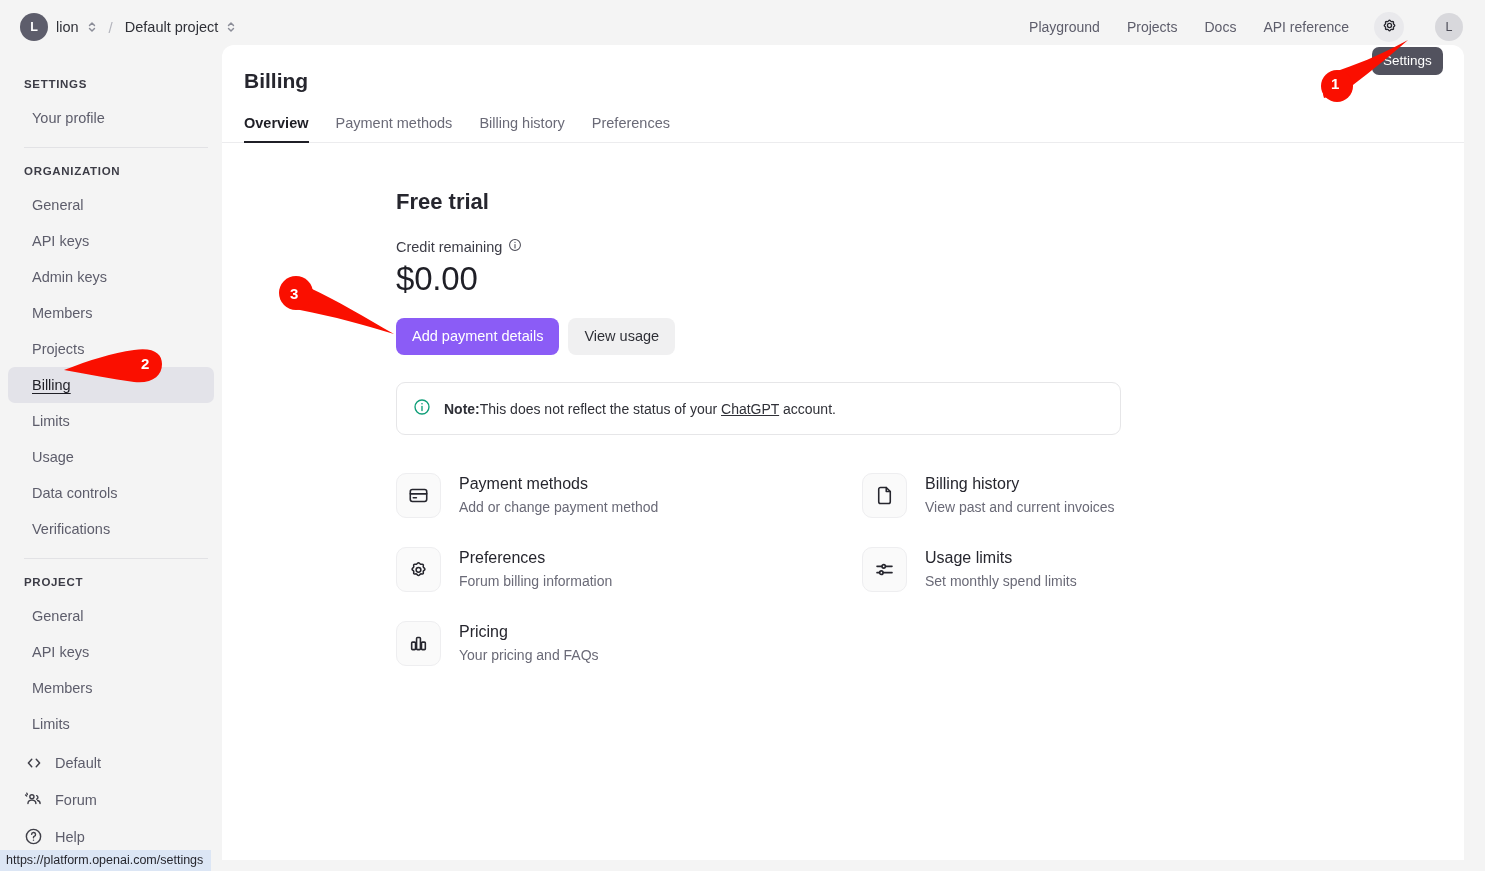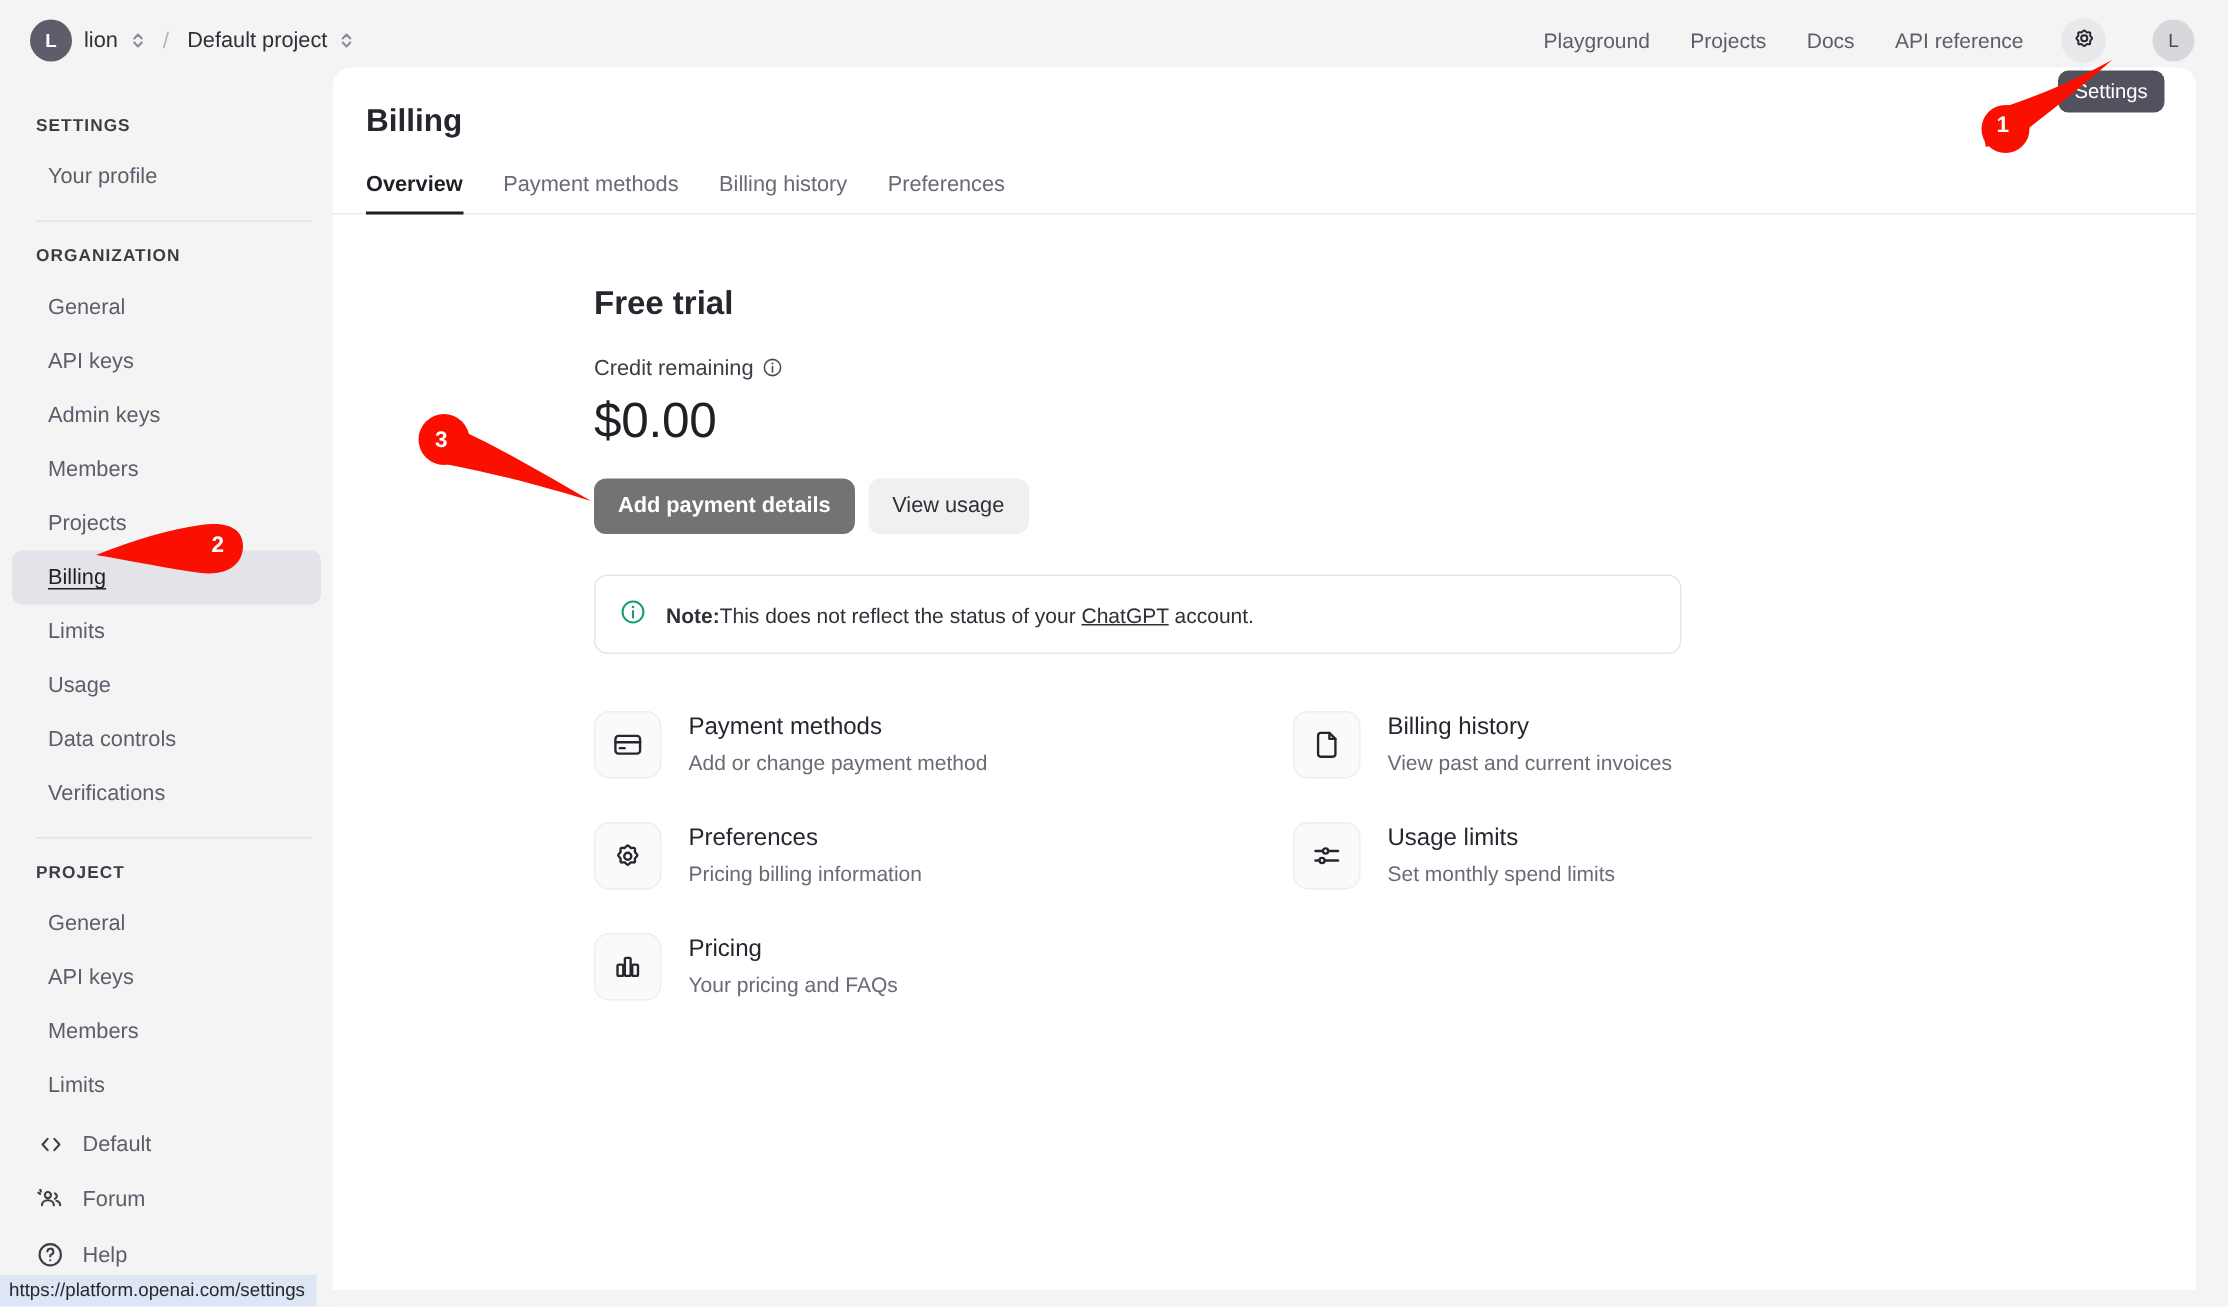--- a/index.html
+++ b/index.html
@@ -115,30 +115,30 @@
   }
   .tab.active { color: #1f1f26; font-weight: 700; }
   .tab.active::after {
     content: ""; position: absolute; left: 0; right: 0; bottom: -1px;
     height: 2px; background: #1f1f26;
   }
 
   .content { padding: 46px 0 0 174px; }
   .h-free { font-size: 22px; font-weight: 700; color: #26262e; }
   .credit-row {
-    display: flex; gap: 6px;
+    display: flex; align-items: center; gap: 6px;
     margin-top: 23px; font-size: 14.5px; color: #3c3c46;
   }
   .amount { font-size: 33px; color: #1f1f26; margin-top: 5px; letter-spacing: -0.2px; }
   .btn-row { display: flex; gap: 9px; margin-top: 20px; }
   .btn {
     font-size: 14.5px; font-family: inherit; border: none; cursor: pointer;
     border-radius: 8px; padding: 10px 16px 11px;
   }
-  .btn-primary { background: #737373; color: #fff; font-weight: 700; }
+  .btn-primary { background: #8b5cf6; color: #fff; font-weight: 400; }
   .btn-secondary { background: #f0f0f1; color: #2f3037; font-weight: 500; text-align: center; }
 
   .note {
     margin-top: 27px; width: 725px;
     border: 1px solid #e6e6e8; border-radius: 9px;
     padding: 15px 16px; display: flex; align-items: center; gap: 13px;
     font-size: 14px; color: #2f3037;
   }
   .note b { font-weight: 700; }
   .note a { color: #2f3037; text-decoration: underline; }
@@ -349,21 +349,21 @@
 
       <div class="tile">
         <div class="tile-ico">
           <svg width="21" height="21" viewBox="0 0 24 24" fill="none" stroke="#26262e" stroke-width="1.8" stroke-linecap="round" stroke-linejoin="round">
             <path d="M12 2.8c1 0 1.5 1.4 2.4 1.8.9.4 2.2-.5 2.9.3.7.7-.2 2 .2 2.9.4.9 1.8 1.4 1.8 2.4s-1.4 1.5-1.8 2.4c-.4.9.5 2.2-.2 2.9-.7.7-2-.2-2.9.2-.9.4-1.4 1.8-2.4 1.8s-1.5-1.4-2.4-1.8c-.9-.4-2.2.5-2.9-.2-.7-.7.2-2-.2-2.9-.4-.9-1.8-1.4-1.8-2.4s1.4-1.5 1.8-2.4c.4-.9-.5-2.2.2-2.9.7-.8 2 .1 2.9-.3.9-.4 1.4-1.8 2.4-1.8z" transform="translate(0,1.4)"></path>
             <circle cx="12" cy="12.4" r="2.7"></circle>
           </svg>
         </div>
         <div>
           <div class="tile-title">Preferences</div>
-          <div class="tile-sub">Pricing billing information</div>
+          <div class="tile-sub">Forum billing information</div>
         </div>
       </div>
 
       <div class="tile">
         <div class="tile-ico">
           <svg width="21" height="21" viewBox="0 0 24 24" fill="none" stroke="#26262e" stroke-width="1.8" stroke-linecap="round" stroke-linejoin="round">
             <path d="M3.4 8.4 H9.1"></path>
               <path d="M13.1 8.4 H20.6"></path>
             <circle cx="11.1" cy="8.4" r="2"></circle>
             <path d="M3.4 15.6 H6.4"></path>

